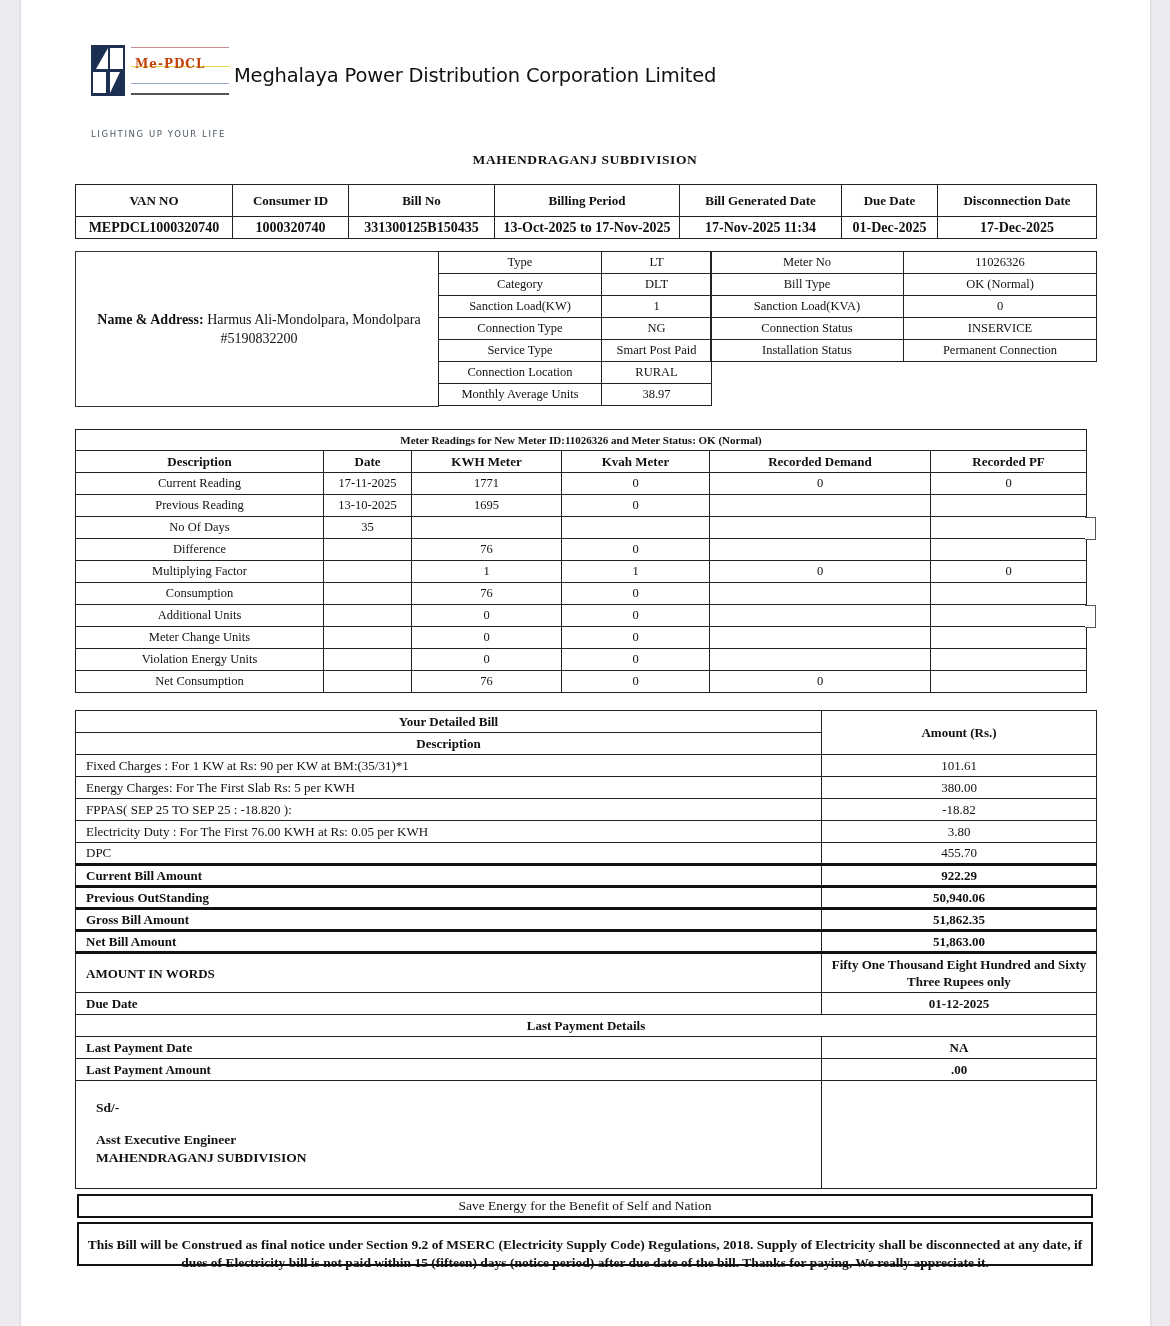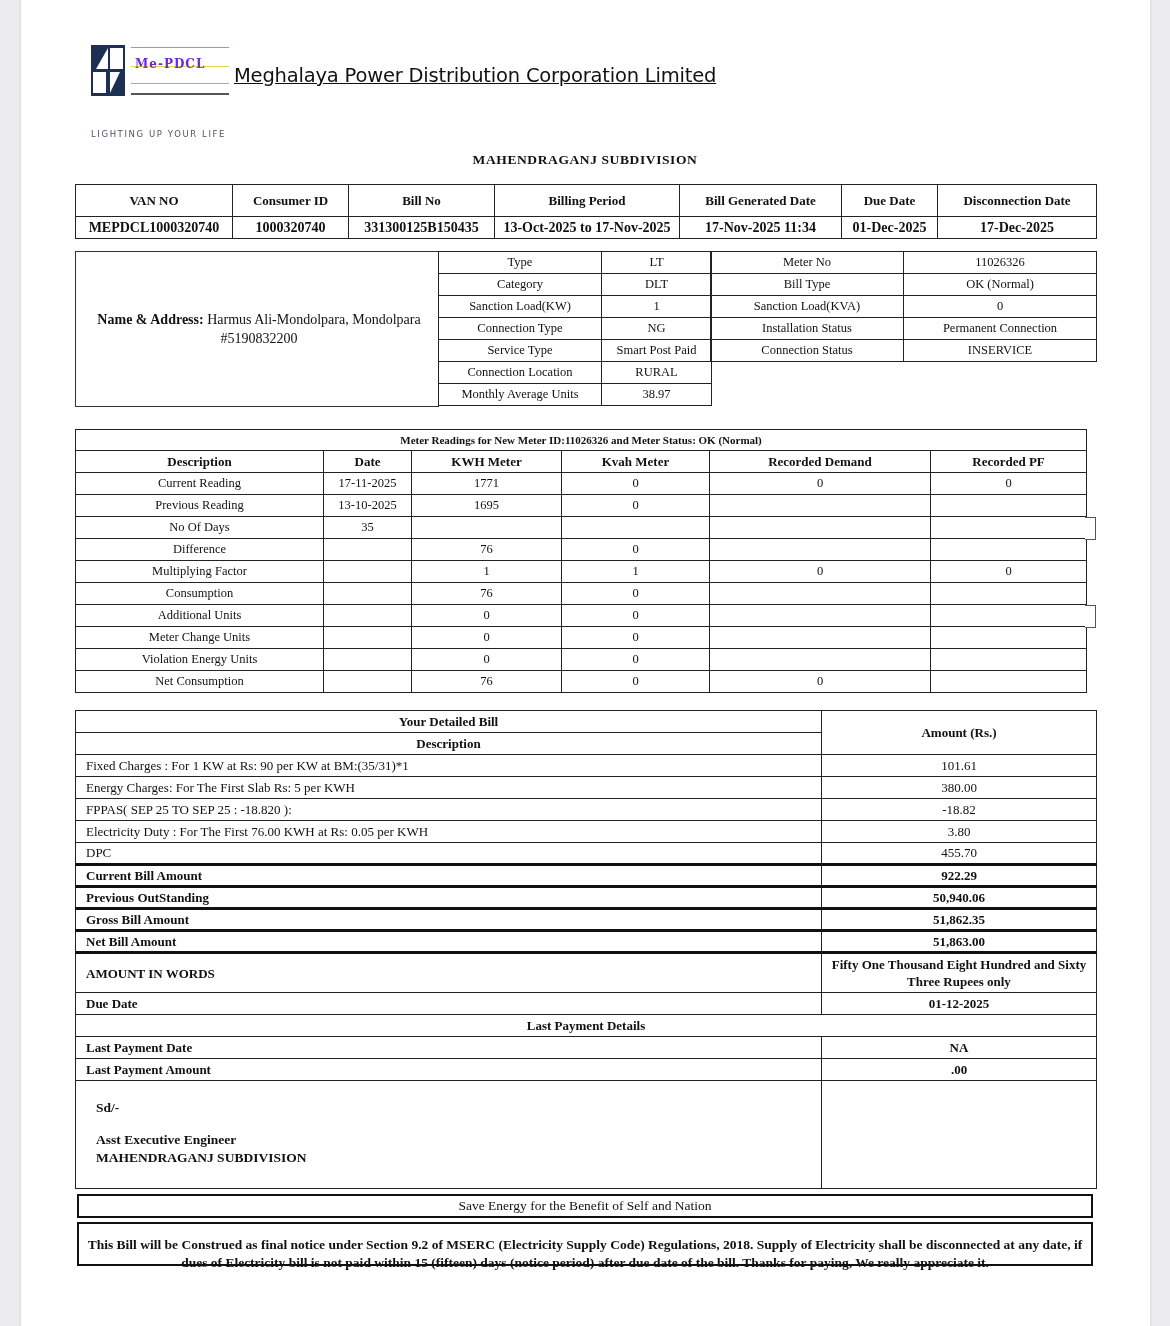--- a/index.html
+++ b/index.html
@@ -7,23 +7,23 @@
   body { position: relative; font-family: "Liberation Serif", "DejaVu Serif", serif; color: #111; }
   .sheet {
     position: absolute; left: 21px; top: 0; width: 1129px; height: 1326px;
     background: #ffffff; box-shadow: 1px 0 2px rgba(0,0,0,0.08), -1px 0 2px rgba(0,0,0,0.08);
   }
 
   
   .logo { position: absolute; left: 91px; top: 45px; width: 140px; height: 68px; }
   .logo-square { position: absolute; left: 0; top: 0; width: 34px; height: 51px; background: #1d2f52; overflow: hidden; }
   .logo-line { position: absolute; left: 40px; height: 1px; width: 98px; }
-  .logo-text-me { position: absolute; left: 44px; top: 12px; font-family: "DejaVu Serif", serif; font-size: 12px; font-weight: bold; color: #6d28d9; letter-spacing: 1px; }
+  .logo-text-me { position: absolute; left: 44px; top: 12px; font-family: "DejaVu Serif", serif; font-size: 12px; font-weight: bold; color: #c2410c; letter-spacing: 1px; }
   .logo-tagline { position: absolute; left: 0; top: 55px; font-family: "DejaVu Sans", sans-serif; font-size: 8.5px; letter-spacing: 1.6px; color: #4a5565; white-space: nowrap; margin-top: 29px; }
-  .company-name { position: absolute; left: 234px; top: 64px; font-family: "DejaVu Sans", sans-serif; font-size: 19.5px; color: #111; white-space: nowrap; letter-spacing: -0.2px; text-decoration: underline; }
+  .company-name { position: absolute; left: 234px; top: 64px; font-family: "DejaVu Sans", sans-serif; font-size: 19.5px; color: #111; white-space: nowrap; letter-spacing: -0.2px; }
   .subdivision { position: absolute; left: 0; width: 1170px; top: 152px; text-align: center; font-size: 13.5px; font-weight: bold; letter-spacing: 0.6px; }
 
   table { border-collapse: collapse; table-layout: fixed; position: absolute; }
   td, th { border: 1px solid #222; text-align: center; vertical-align: middle; font-weight: normal; overflow: hidden; white-space: nowrap; }
 
   
   .t-top { left: 75px; top: 184px; width: 1021px; font-size: 12.5px; }
   .t-top th { height: 32px; font-weight: bold; font-size: 13px; border-width: 1.5px; }
   .t-top td { height: 22px; font-weight: bold; font-size: 14px; border-width: 1.5px; }
 
@@ -171,26 +171,26 @@
       </tr>
   <tr>
         <td>Bill Type</td>
         <td>OK (Normal)</td>
       </tr>
   <tr>
         <td>Sanction Load(KVA)</td>
         <td>0</td>
       </tr>
   <tr>
+        <td>Connection Status</td>
+        <td>INSERVICE</td>
+      </tr>
+  <tr>
         <td>Installation Status</td>
         <td>Permanent Connection</td>
-      </tr>
-  <tr>
-        <td>Connection Status</td>
-        <td>INSERVICE</td>
       </tr>
 </tbody>
   </table>
 
 <table class="t-read">
   <colgroup>
     <col style="width:248px">
       <col style="width:88px">
       <col style="width:150px">
       <col style="width:148px">

